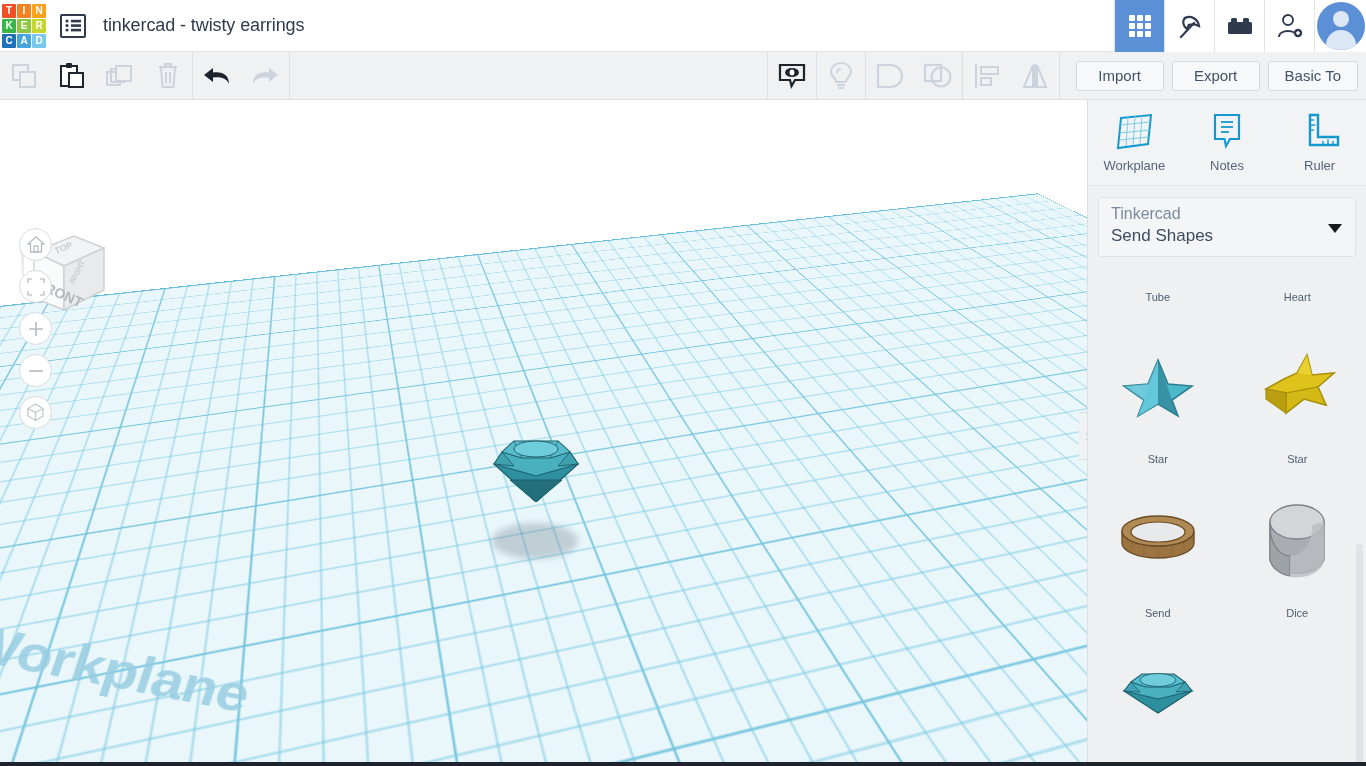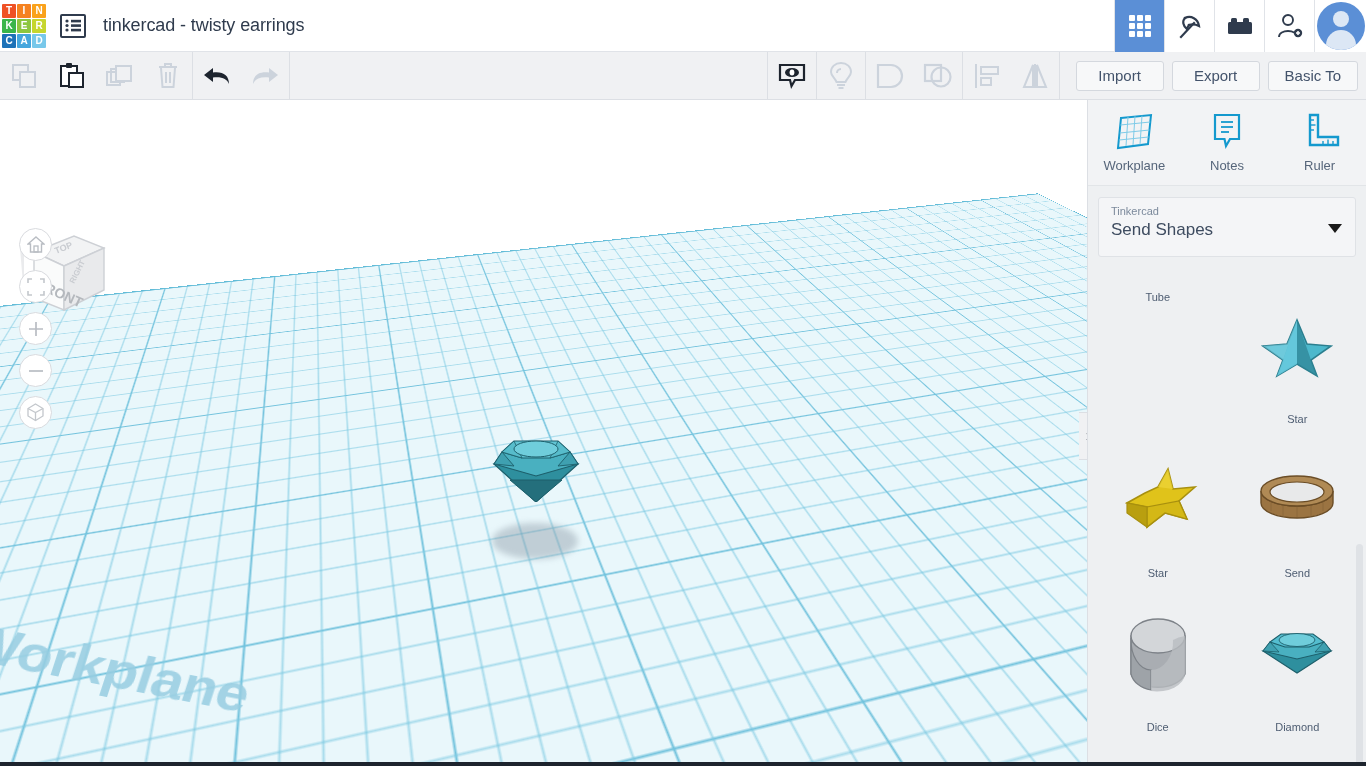--- a/index.html
+++ b/index.html
@@ -160,21 +160,21 @@
   .rp-tool {
     width: 80px; display: flex; flex-direction: column;
     align-items: center; cursor: pointer;
   }
   .rp-tool .lbl { font-size: 13px; color: #56657a; margin-top: 6px; }
   .rp-select {
     margin: 11px 10px 0 10px; height: 60px;
     background: #f4f5f7; border: 1px solid #dfe2e6; border-radius: 3px;
     padding: 7px 12px; position: relative; cursor: pointer;
   }
-  .rp-select .sub { font-size: 11px; color: #7c8a9c; }
+  .rp-select .sub { font-size: 16px; color: #7c8a9c; }
   .rp-select .main { font-size: 17px; color: #3e4c60; margin-top: 3px; }
   .rp-select .arrow {
     position: absolute; right: 13px; top: 26px;
     width: 0; height: 0;
     border-left: 7px solid transparent; border-right: 7px solid transparent;
     border-top: 9px solid #1a1a1a;
   }
   .shapes {
     position: absolute; left: 0; top: 181px; width: 279px; height: 485px;
     overflow: hidden;
@@ -530,20 +530,23 @@
     <div class="rp-select">
       <div class="sub">Tinkercad</div>
       <div class="main">Send Shapes</div>
       <div class="arrow"></div>
     </div>
 
     <div class="shapes">
       <div class="shape-grid" id="shape-grid">
           <div class="shape-cell label-only">
             <div class="name">Tube</div>
+          </div>
+          <div class="shape-cell label-only">
+            <div class="name">Heart</div>
           </div>
           <div class="shape-cell">
             <div class="art">
               <svg width="80" height="66" viewBox="0 0 80 66">
       <polygon points="40,6 50,30 74,32 54,46 60,62 40,50 20,62 26,46 6,32 30,30" fill="#4cb8cc" stroke="#2b7f8f" stroke-width="1.6"></polygon>
       <polygon points="40,6 40,50 20,62 26,46" fill="#69cade" opacity="0.85"></polygon>
       <polygon points="40,6 40,50 60,62 54,46" fill="#2f8697" opacity="0.75"></polygon>
       <polygon points="40,6 30,30 6,32 26,46" fill="#8fdcec" opacity="0.5"></polygon>
     </svg>
             </div>

